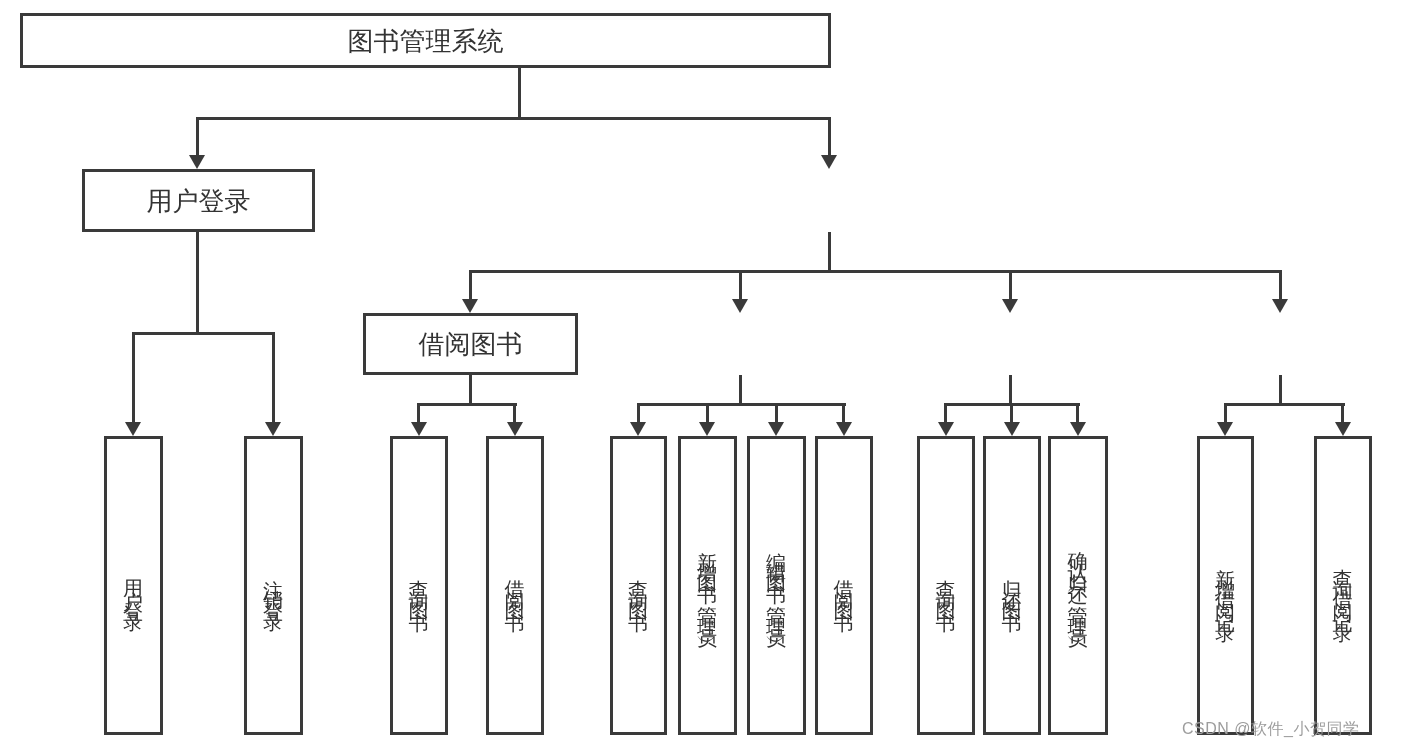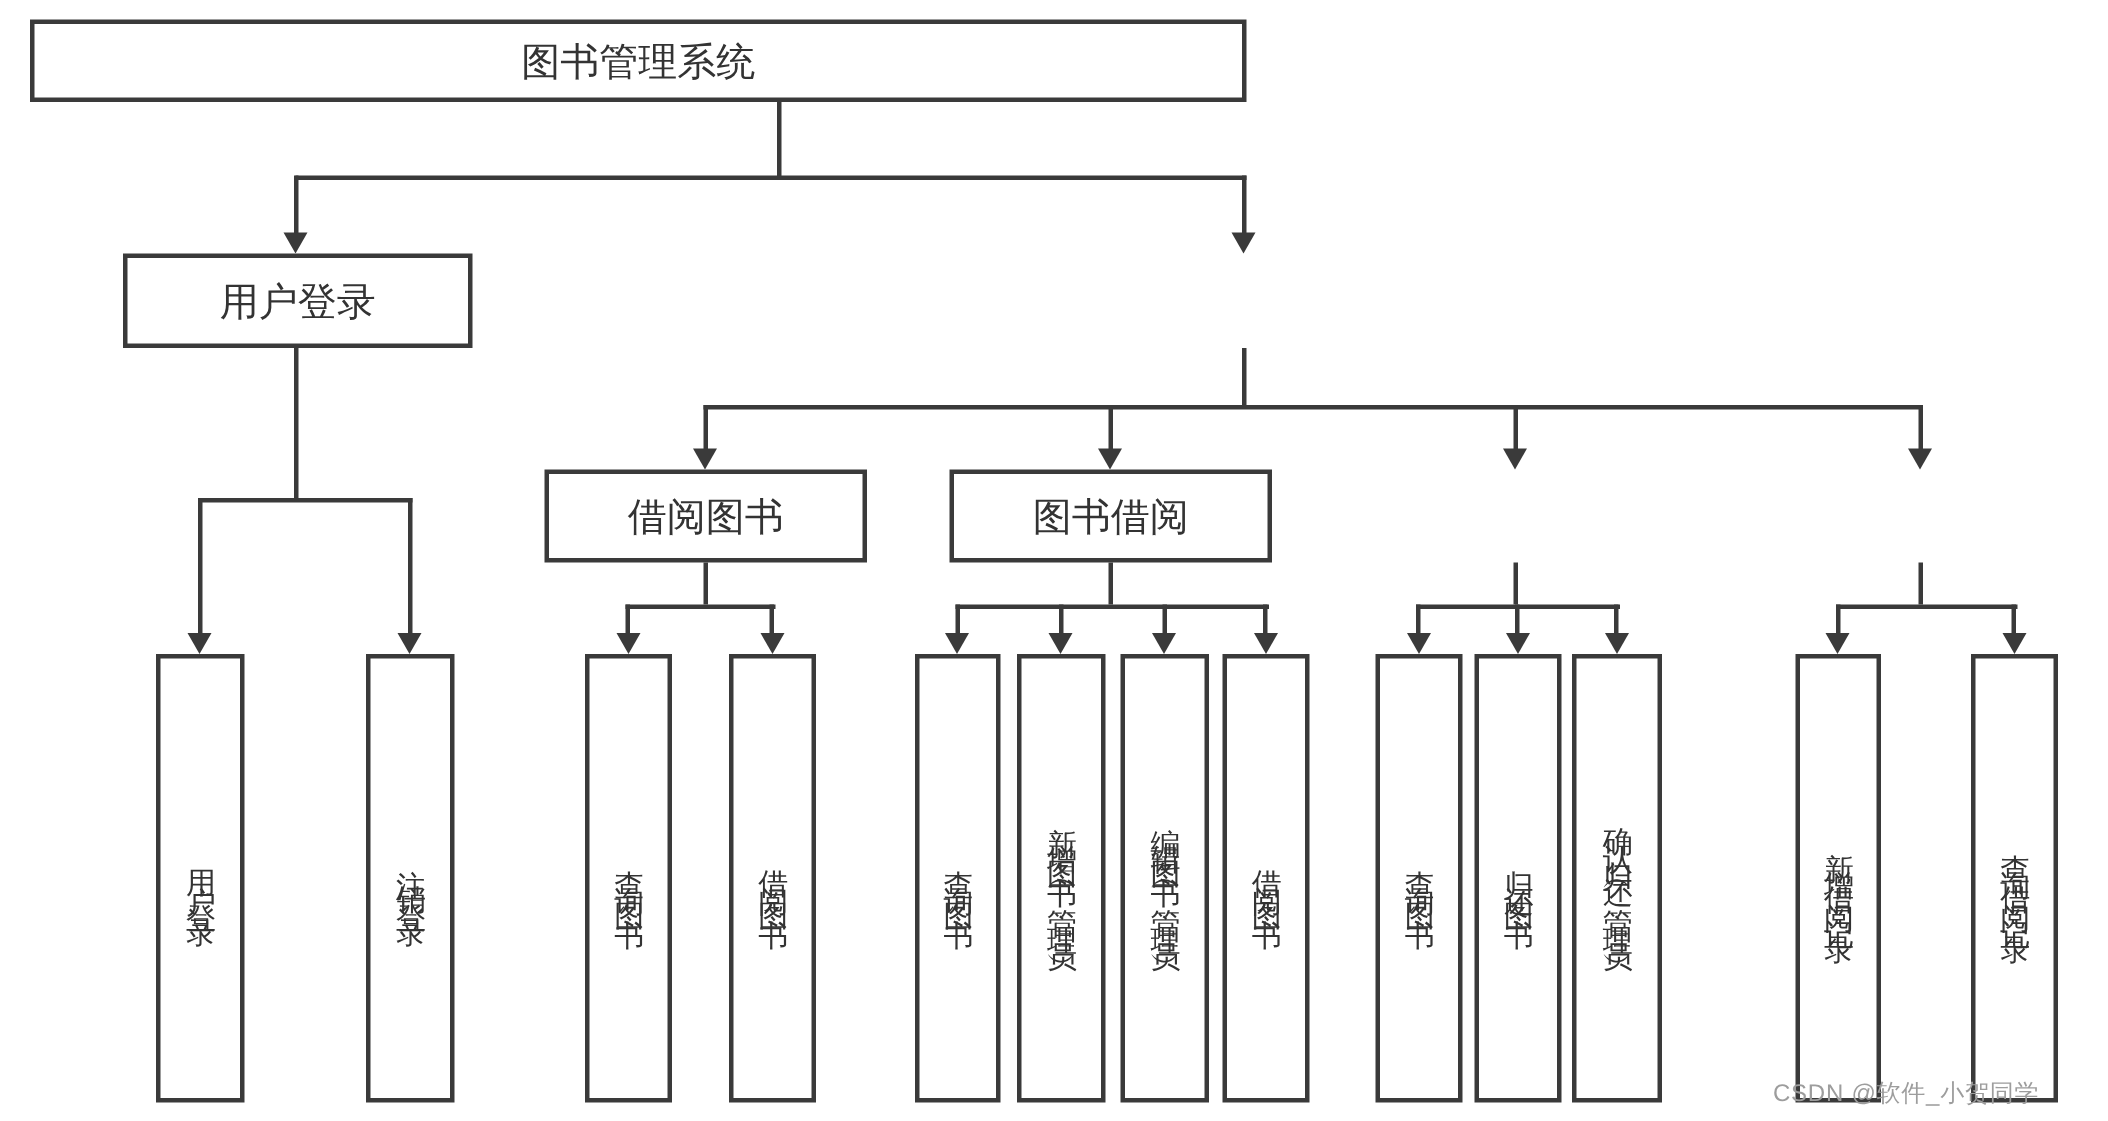--- a/index.html
+++ b/index.html
@@ -67,23 +67,20 @@
   <div class="ar" style="left:462px;top:299px"></div>
   <div class="l v" style="left:739px;top:270px;height:30px"></div>
   <div class="ar" style="left:732px;top:299px"></div>
   <div class="l v" style="left:1009px;top:270px;height:30px"></div>
   <div class="ar" style="left:1002px;top:299px"></div>
   <div class="l v" style="left:1279px;top:270px;height:30px"></div>
   <div class="ar" style="left:1272px;top:299px"></div>
 
   <div class="bx" style="left:363px;top:313px;width:215px;height:62px">
     <span class="hlabel">借阅图书</span>
-  </div>
-  <div class="bx" style="left:633px;top:313px;width:215px;height:62px">
-    <span class="hlabel">图书借阅</span>
   </div>
 
   <div class="l v" style="left:469px;top:375px;height:28px"></div>
   <div class="l h" style="left:417px;top:403px;width:100px"></div>
   <div class="l v" style="left:417px;top:403px;height:20px"></div>
   <div class="ar" style="left:411px;top:422px"></div>
   <div class="l v" style="left:513px;top:403px;height:20px"></div>
   <div class="ar" style="left:507px;top:422px"></div>
 
   <div class="l v" style="left:739px;top:375px;height:28px"></div>

